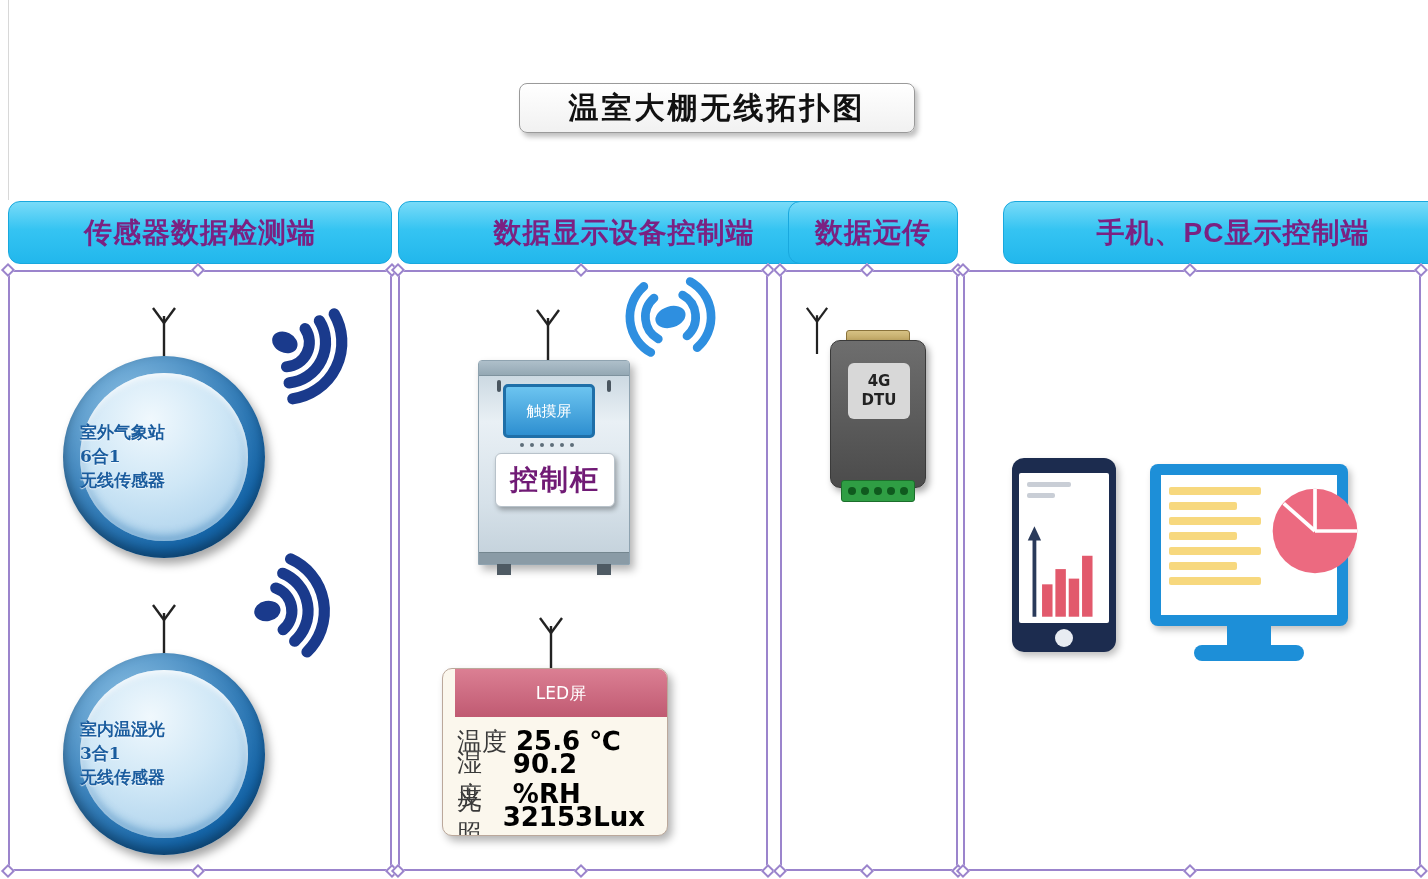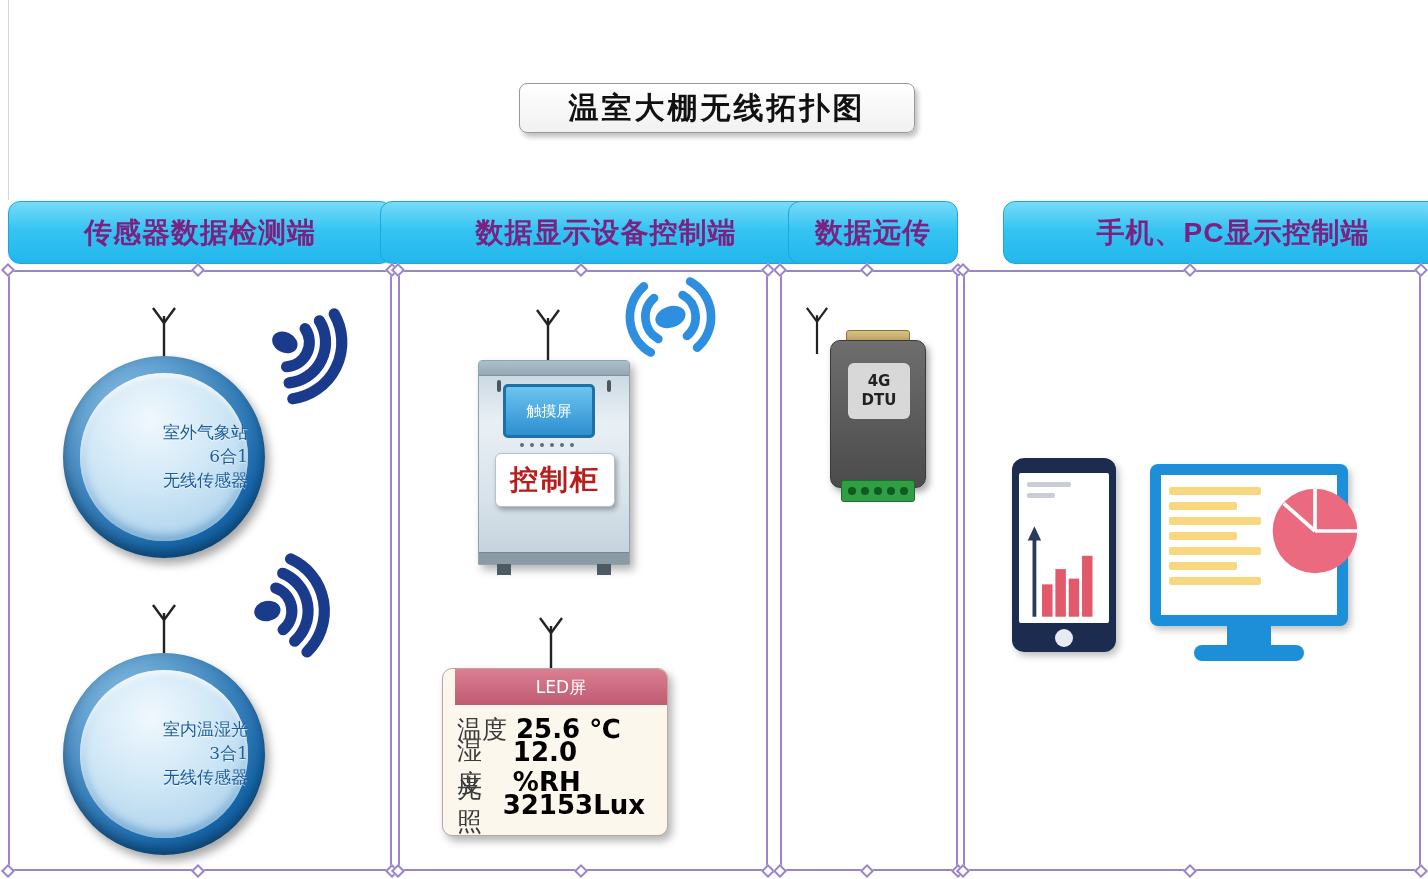--- a/index.html
+++ b/index.html
@@ -22,21 +22,21 @@
 
   
   .col-header {
     position:absolute; top:201px; height:63px;
     background:linear-gradient(180deg,#79DBF8 0%,#35C4F2 45%,#22B7EC 100%);
     border-radius:12px; border:1px solid #19A8DE;
     display:flex; align-items:center; justify-content:center;
     font-family:Liberation Sans, sans-serif; font-size:28px; font-weight:bold; color:#7B2182;
     letter-spacing:1px;
   }
-  .h1{left:8px;width:384px;} .h2{left:380px;width:452px;}
+  .h1{left:8px;width:384px;} .h2{left:398px;width:452px;}
   .h3{left:788px;width:170px;} .h4{left:963px;width:460px;margin-left:40px;}
 
   
   .panel { position:absolute; top:270px; height:601px; border:2px solid #9B84CC; background:#fff; }
   .p1{left:8px;width:384px;} .p2{left:398px;width:370px;}
   .p3{left:780px;width:178px;} .p4{left:963px;width:458px;}
   .dm { position:absolute; width:10px; height:10px; background:#fff; border:2px solid #9B84CC; transform:rotate(45deg); }
   .dm.tl{left:-7px;top:-7px;} .dm.tr{right:-7px;top:-7px;}
   .dm.bl{left:-7px;bottom:-7px;} .dm.br{right:-7px;bottom:-7px;}
   .dm.tc{left:calc(50% - 7px);top:-7px;} .dm.bc{left:calc(50% - 7px);bottom:-7px;}
@@ -46,22 +46,22 @@
     position:absolute; width:202px; height:202px; border-radius:50%;
     background:radial-gradient(circle at 35% 28%, #8FC3E6, #1565A8 72%, #0E4E86);
     box-shadow:inset 0 -6px 12px rgba(0,0,0,.35), 4px 6px 10px rgba(0,0,0,.35);
     display:flex; align-items:center; justify-content:center;
   }
   .sensor1{left:63px;top:356px;} .sensor2{left:63px;top:653px;}
   .sensor-inner {
     width:168px; height:168px; border-radius:50%;
     background:radial-gradient(circle at 42% 28%, #F0F8FD 0%, #CFE7F6 45%, #9FC9E8 100%);
     box-shadow:inset 0 3px 6px rgba(255,255,255,.9), inset 0 -5px 10px rgba(21,101,168,.45);
-    display:flex; flex-direction:column; align-items:flex-end; justify-content:center;
-    text-align:center; font-family:"DejaVu Serif", serif; font-weight:normal;
+    display:flex; flex-direction:column; align-items:flex-start; justify-content:center;
+    text-align:center; font-family:"DejaVu Serif", serif; font-weight:bold;
     color:#1A5C9E; font-size:17px; line-height:1.4;
     text-shadow:0 1px 1px rgba(255,255,255,.8);
   }
   .sensor-inner span { display:block; }
 
   
   .antenna { position:absolute; }
 
   
   .wifi { position:absolute; }
@@ -87,35 +87,35 @@
     display:flex; align-items:center; justify-content:center;
     color:#fff; font-size:15px; font-family:"DejaVu Serif", serif;
   }
   .cab-dots { position:absolute; left:41px; top:82px; display:flex; gap:6px; }
   .cab-dots i { width:4px; height:4px; border-radius:50%; background:#5E6E7A; }
   .cab-label {
     position:absolute; left:16px; top:92px; width:120px; height:54px;
     background:#fff; border:1px solid #B8C2CA; border-radius:6px;
     box-shadow:2px 3px 5px rgba(0,0,0,.3);
     display:flex; align-items:center; justify-content:center;
-    font-family:Liberation Serif, serif; font-size:28px; font-weight:bold; color:#b91c1c;
+    font-family:Liberation Serif, serif; font-size:28px; font-weight:bold; color:#701a75;
     letter-spacing:2px;
   }
   .cab-base { position:absolute; left:0; bottom:0; width:100%; height:12px; background:#8A9BA6; border-top:1px solid #74868F; }
   .cab-foot { position:absolute; bottom:-11px; width:14px; height:11px; background:#4E5A63; }
   .cab-foot.f1{left:18px;} .cab-foot.f2{right:18px;}
 
   
   .led-panel {
     position:absolute; left:442px; top:668px; width:226px; height:168px;
     border-radius:10px; overflow:hidden; background:#FBF7ED;
     border:1px solid #BBA89B; box-shadow:4px 5px 8px rgba(0,0,0,.3);
   }
   .led-header {
-    height:36px; background:linear-gradient(180deg,#DB7F93,#C05A72);
+    height:48px; background:linear-gradient(180deg,#DB7F93,#C05A72);
     display:flex; align-items:center; justify-content:center;
     color:#fff; font-size:17px;margin-left:12px;
   }
   .led-body { padding:5px 22px 0 14px; }
   .led-row { height:38px; display:flex; align-items:center; }
   .led-label { font-family:"DejaVu Serif", serif; font-size:25px; color:#3A3A3A; margin-right:9px; }
   .led-value { font-size:26px; font-weight:bold; color:#000; }
 
   
   .dtu { position:absolute; left:830px; top:330px; width:96px; }
@@ -284,21 +284,21 @@
 
 <div class="led-panel">
   <div class="led-header">LED屏</div>
   <div class="led-body">
     <div class="led-row">
       <span class="led-label">温度</span>
       <span class="led-value">25.6 ℃</span>
     </div>
     <div class="led-row">
       <span class="led-label">湿度</span>
-      <span class="led-value">12.0 %RH</span>
+      <span class="led-value">90.2 %RH</span>
     </div>
     <div class="led-row">
       <span class="led-label">光照</span>
       <span class="led-value">32153Lux</span>
     </div>
   </div>
 </div>
 
 <svg class="antenna" style="left:802px;top:306px;" width="30" height="48" viewBox="0 0 30 52">
   <line x1="15" y1="52" x2="15" y2="10" stroke="#222" stroke-width="2.4"></line>

